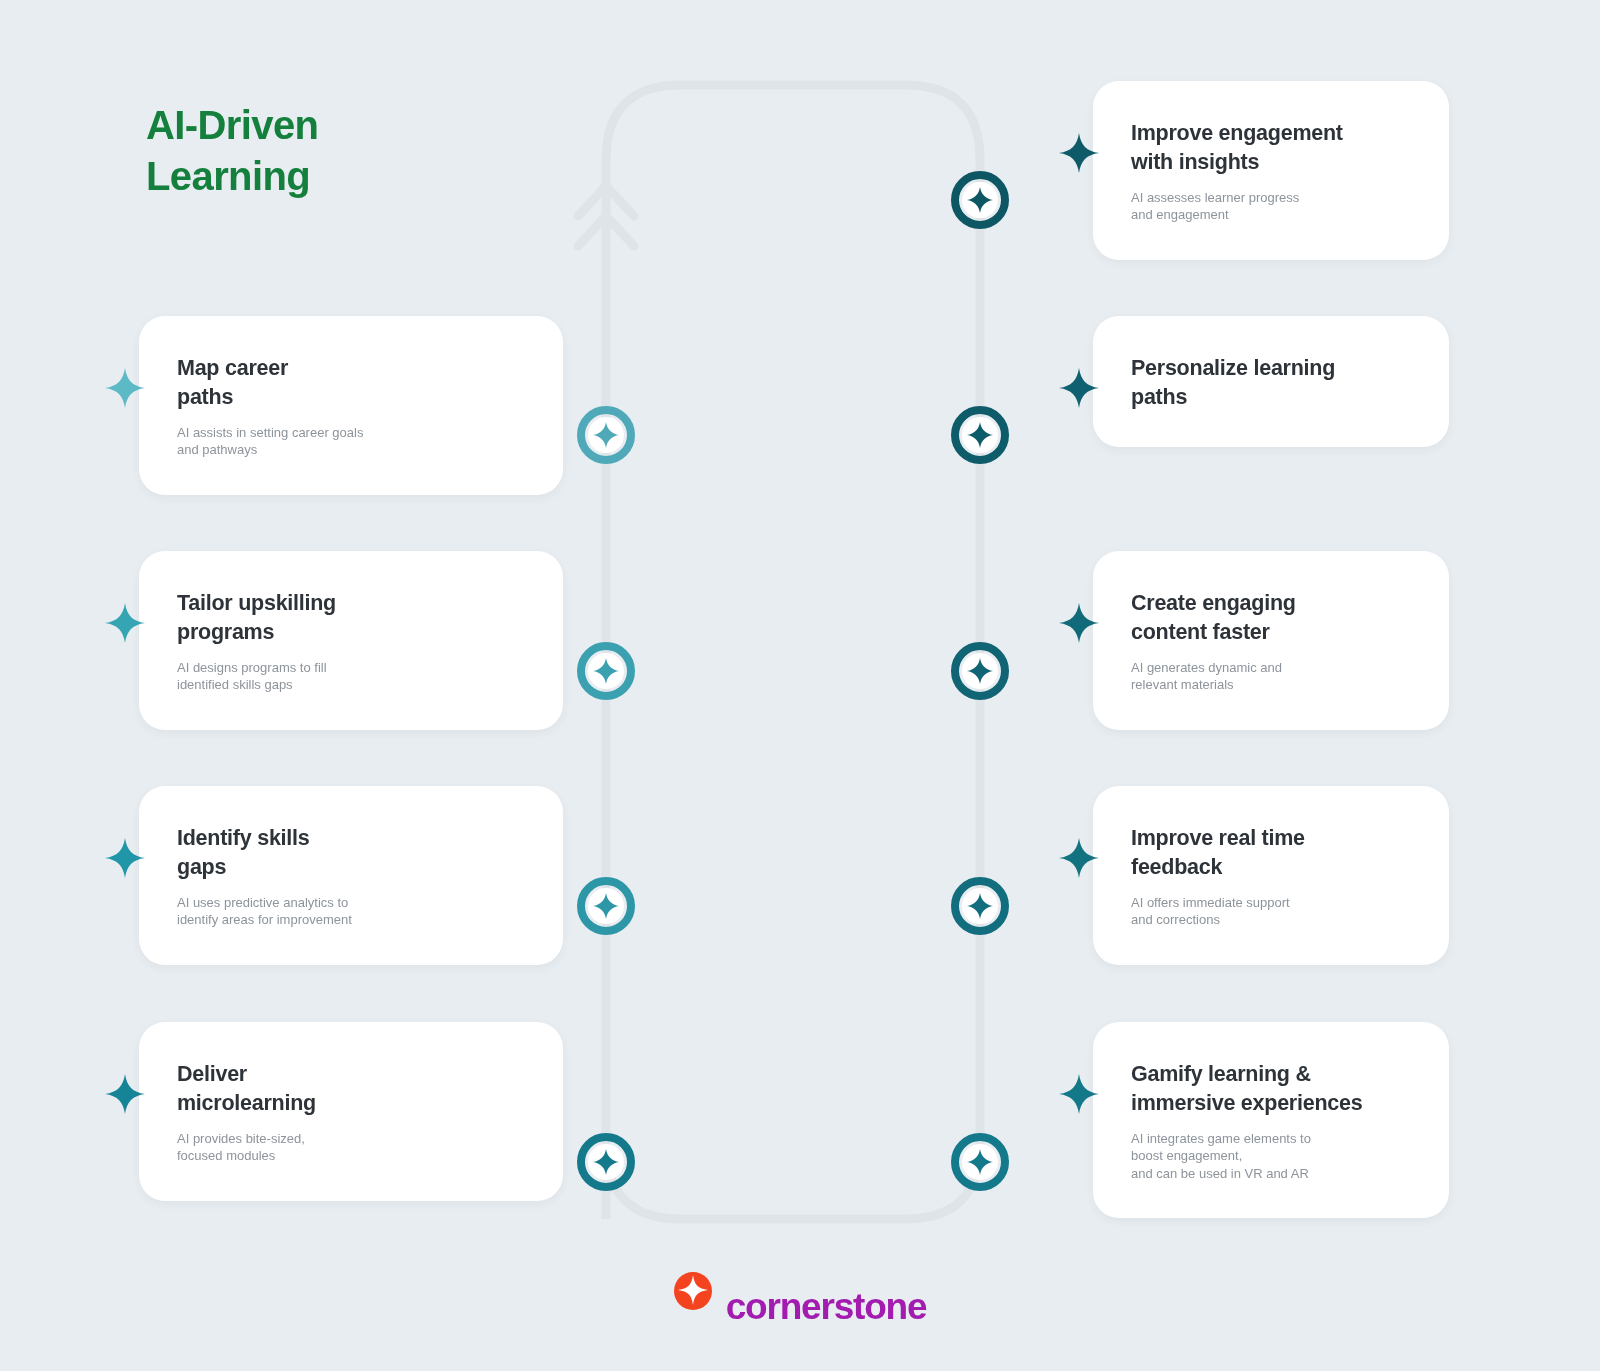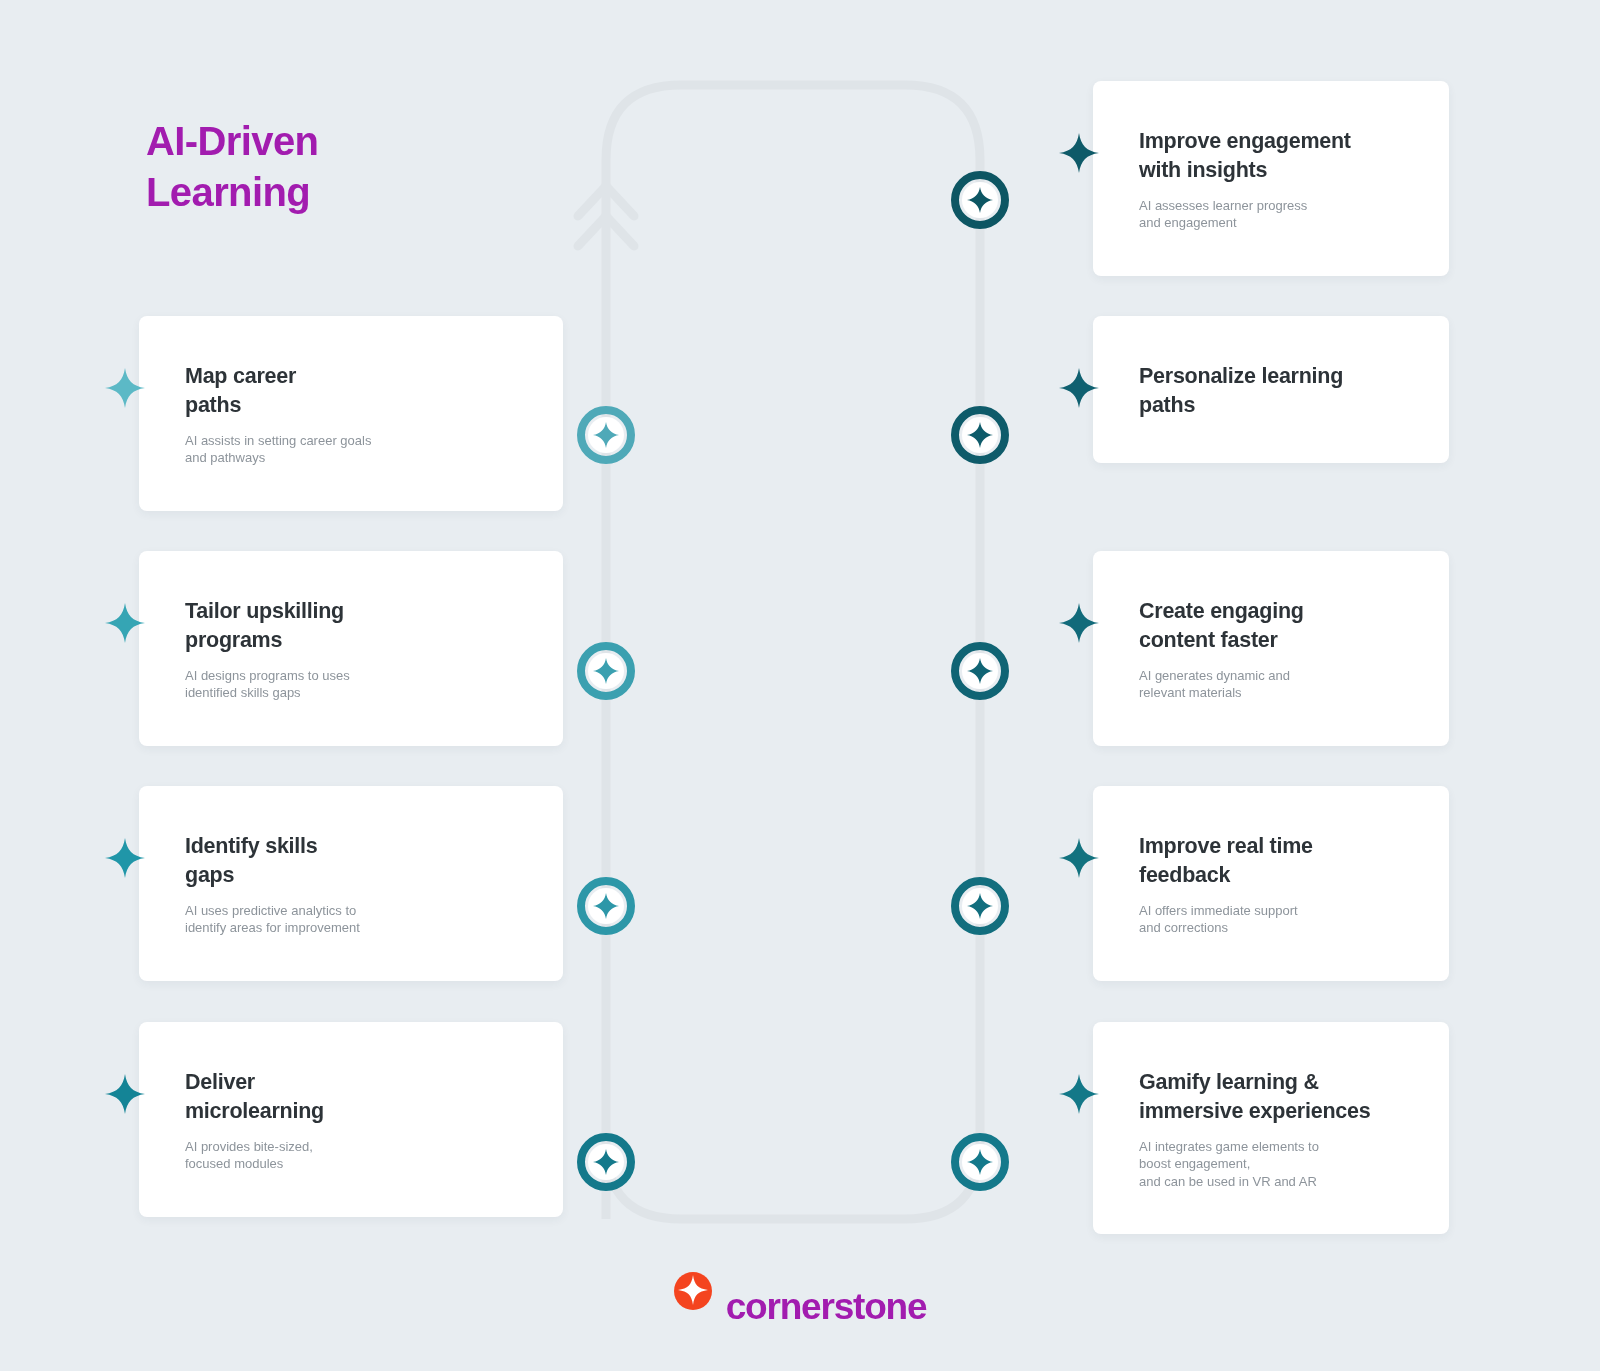--- a/index.html
+++ b/index.html
@@ -22,42 +22,41 @@
   
   #title {
     position: absolute;
     left: 146px;
     top: 100px;
     width: 420px;
     font-size: 40px;
     font-weight: bold;
     line-height: 1.28;
     letter-spacing: -0.6px;
-    color: #a21caf;
+    color: #15803d;
     white-space: pre-line;
-    margin-top: 16px;
   }
 
   
   #path-svg {
     position: absolute;
     left: 0;
     top: 0;
     width: 1600px;
     height: 1371px;
     pointer-events: none;
   }
 
   
   .card {
     position: absolute;
     background: #ffffff;
-    border-radius: 8px;
+    border-radius: 26px;
     box-shadow: 0 3px 10px rgba(30, 50, 70, 0.055);
-    padding: 12px;
+    padding: 4px;
   }
   .card-left  { left: 139px; width: 424px; }
   .card-right { left: 1093px; width: 356px; }
 
   .card-inner {
     padding: 34px 30px 32px 34px;
   }
 
   .card-title {
     font-size: 21.5px;
@@ -154,21 +153,21 @@
 
   <div class="card card-left" style="top:551px">
     <span class="card-star" style="left:-36px; top:50px">
       <svg viewBox="0 0 44 44">
           <path d="M22 2 C23.8 14.4 29.6 20.2 42 22 C29.6 23.8 23.8 29.6 22 42 C20.2 29.6 14.4 23.8 2 22 C14.4 20.2 20.2 14.4 22 2 Z" fill="#35a5b4"></path>
         </svg>
     </span>
     <div class="card-inner">
       <div class="card-title">Tailor upskilling
 programs</div>
-      <div class="card-desc">AI designs programs to uses
+      <div class="card-desc">AI designs programs to fill
 identified skills gaps</div>
     </div>
   </div>
 
   <div class="card card-left" style="top:786px">
     <span class="card-star" style="left:-36px; top:50px">
       <svg viewBox="0 0 44 44">
           <path d="M22 2 C23.8 14.4 29.6 20.2 42 22 C29.6 23.8 23.8 29.6 22 42 C20.2 29.6 14.4 23.8 2 22 C14.4 20.2 20.2 14.4 22 2 Z" fill="#2096a8"></path>
         </svg>
     </span>

